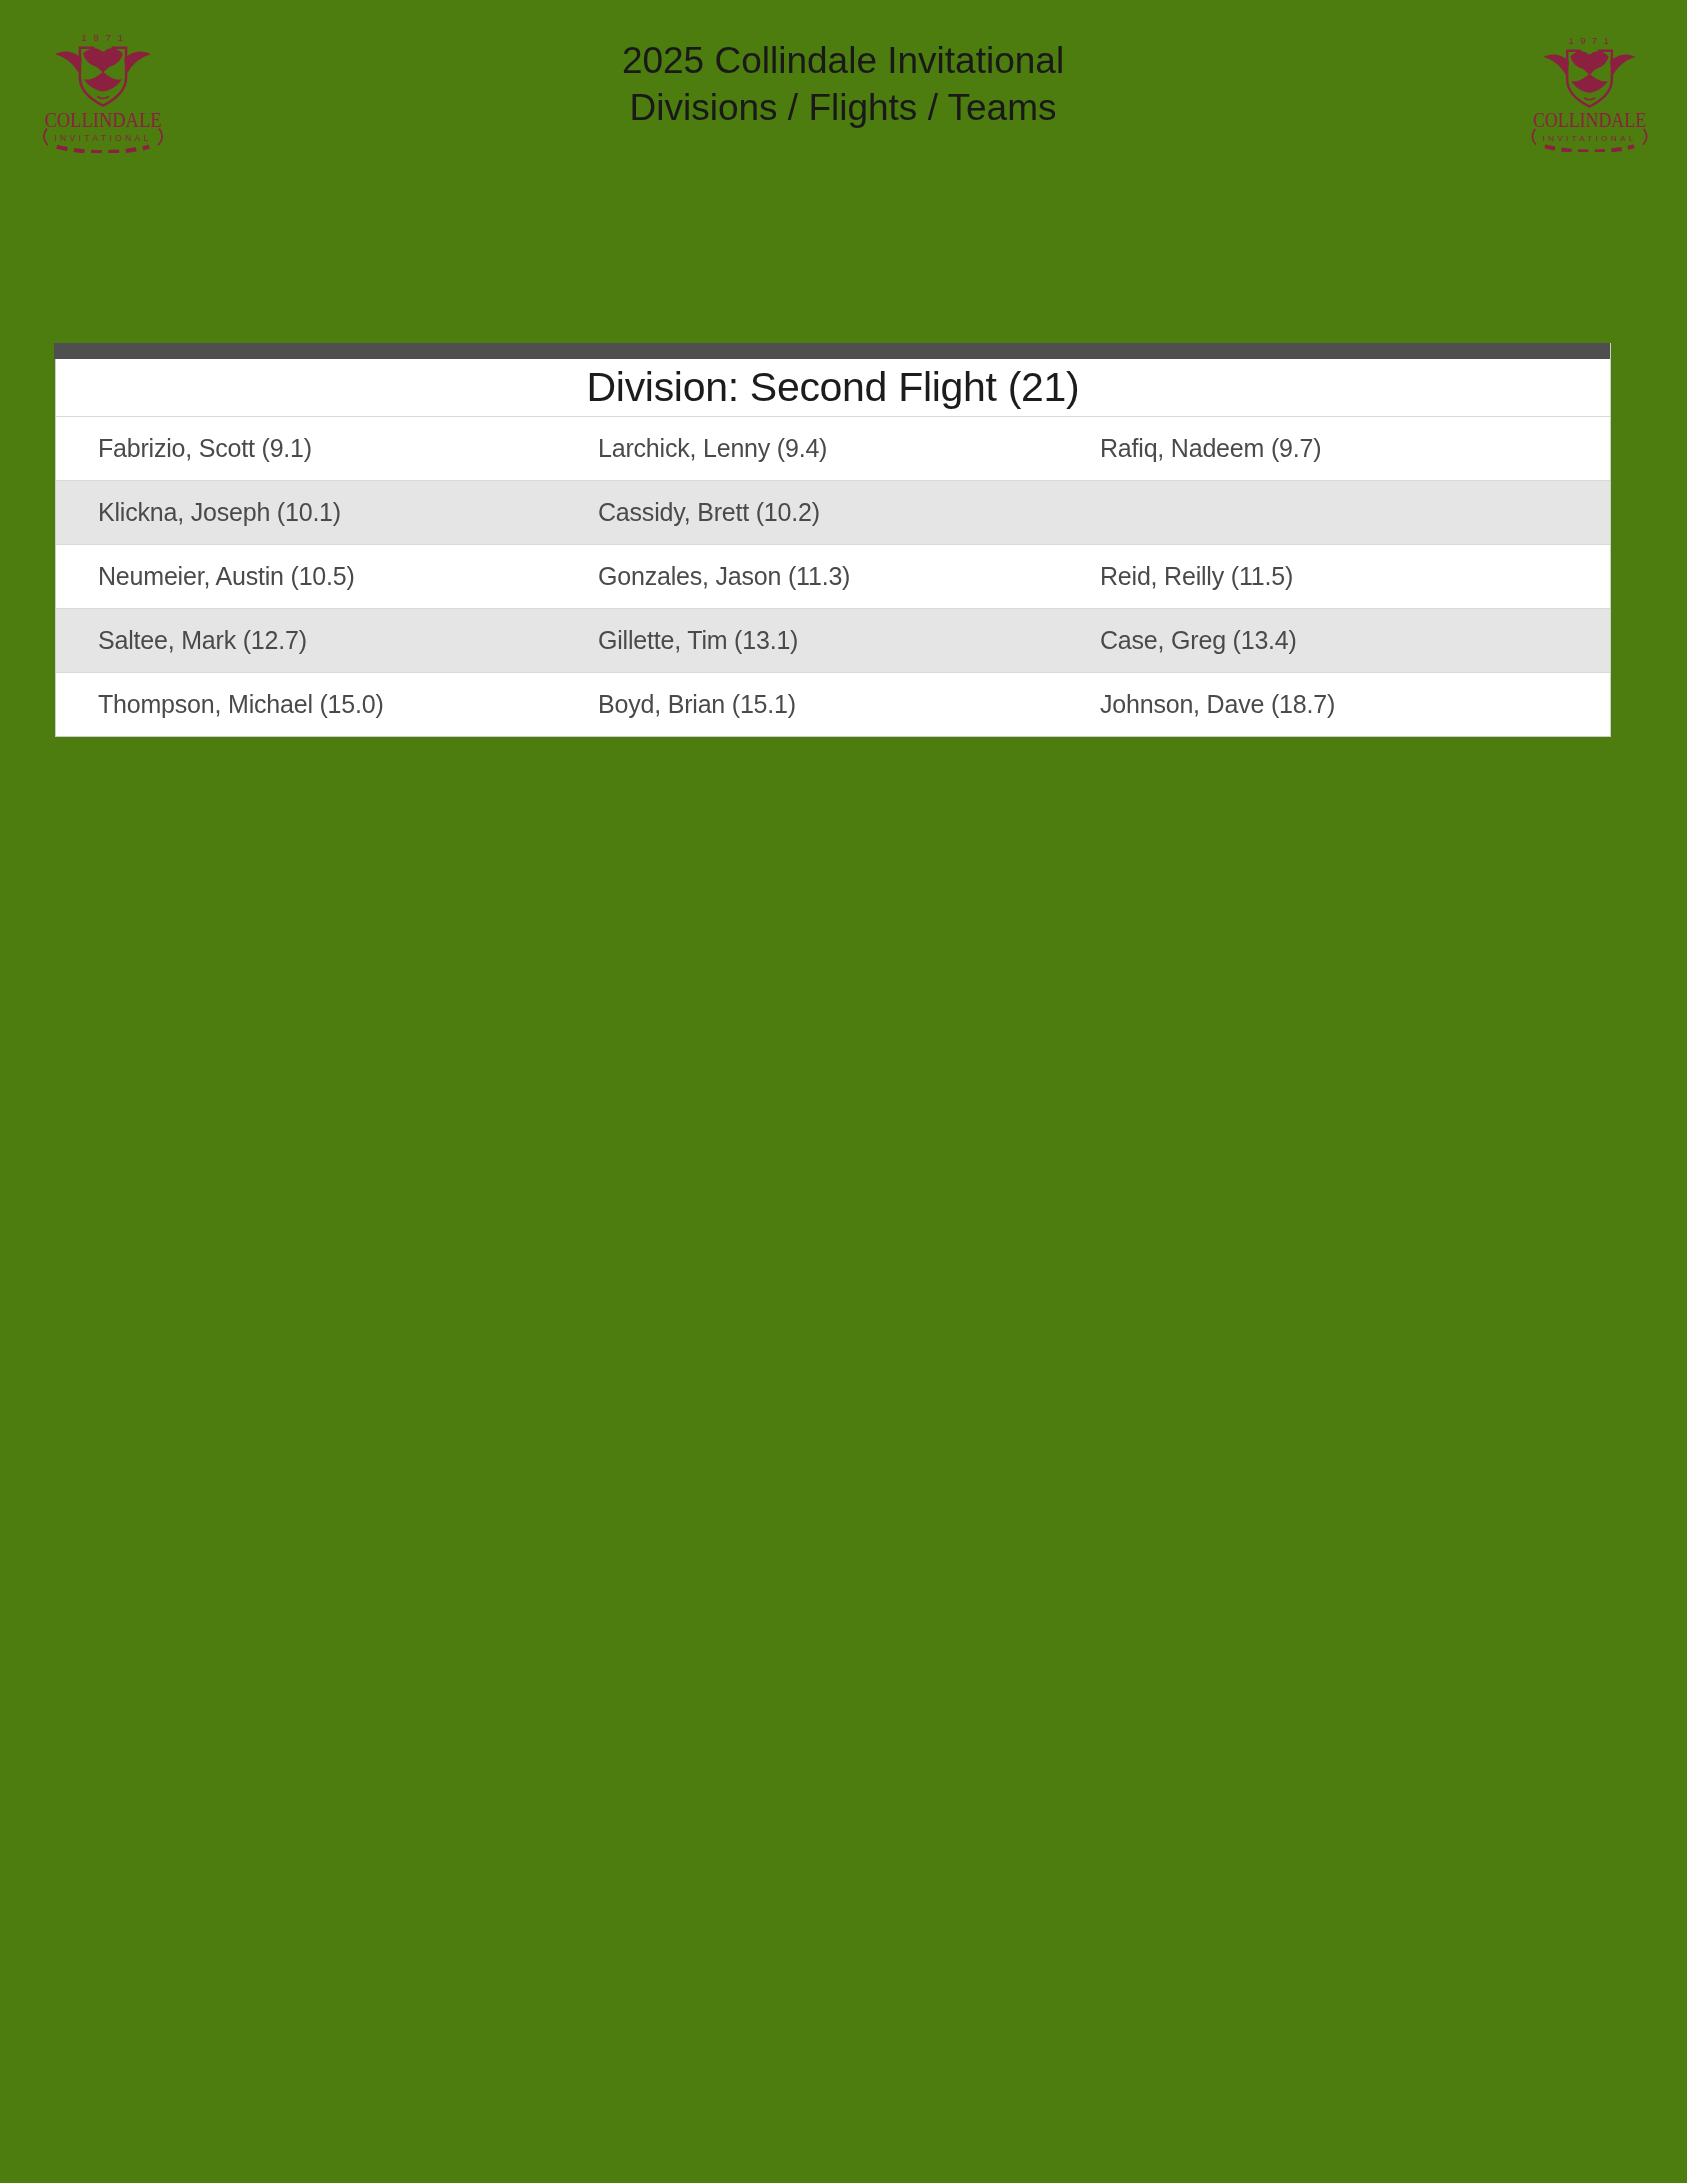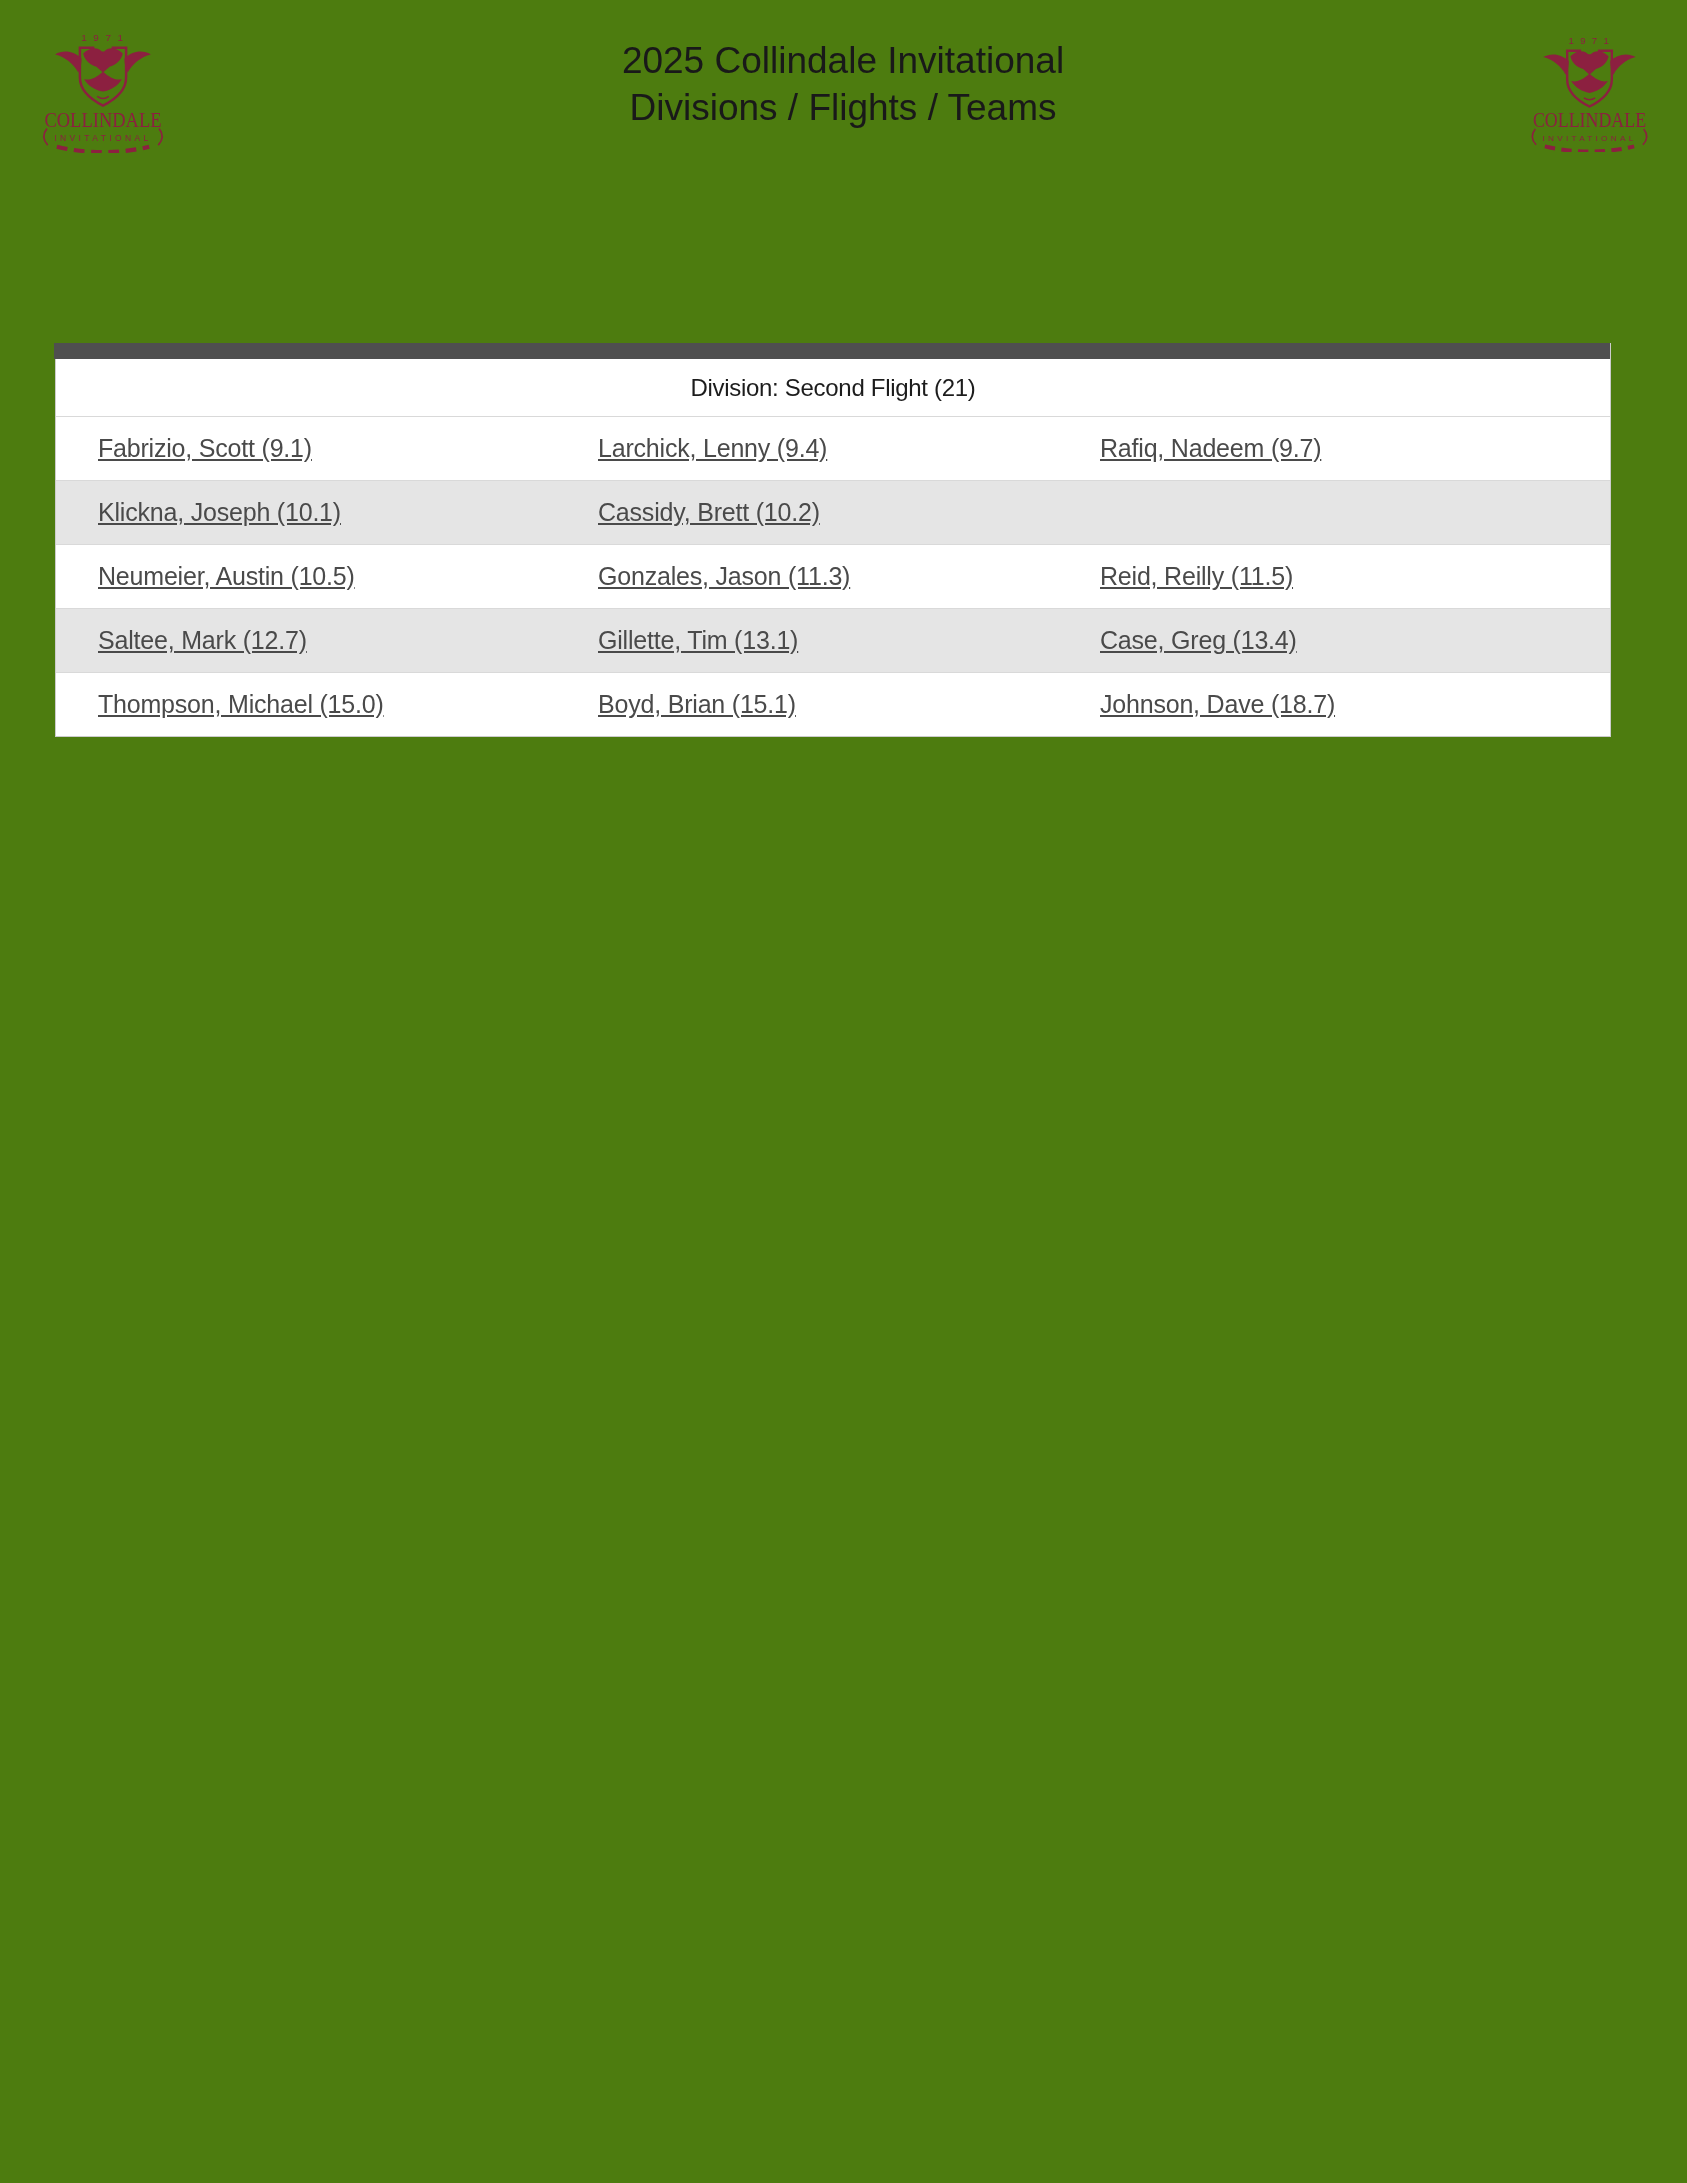--- a/index.html
+++ b/index.html
@@ -39,29 +39,28 @@
   .division-table{
     position:absolute;left:55px;top:343px;width:1556px;
     border-left:1.7px solid var(--frame);
     border-right:1.7px solid var(--frame);
     border-bottom:1.7px solid var(--frame);
     background:#fff;
   }
   .topbar{height:16px;background:var(--bar);margin:0 -1.7px;width:1556px;}
   .thead{
     height:57px;display:flex;align-items:center;justify-content:center;
-    font-size:24px;color:var(--headtext);background:#fff;font-weight:400;
+    font-size:41px;color:var(--headtext);background:#fff;font-weight:400;
     letter-spacing:-0.3px;
   }
   .trow{
     display:flex;height:64px;align-items:center;
     border-top:1.7px solid var(--rowline);
     font-size:25px;color:var(--celltext);
     letter-spacing:-0.2px;
-    text-decoration:underline;
   }
   .trow:nth-child(even){background:var(--stripe);}
   .trow:nth-child(odd){background:#ffffff;}
   .tcell{padding-left:42px;overflow:hidden;white-space:nowrap;}
   .tcell.c1{width:500px;}
   .tcell.c2{width:502px;}
   .tcell.c3{flex:1;}
 </style>
 </head>
 <body>

